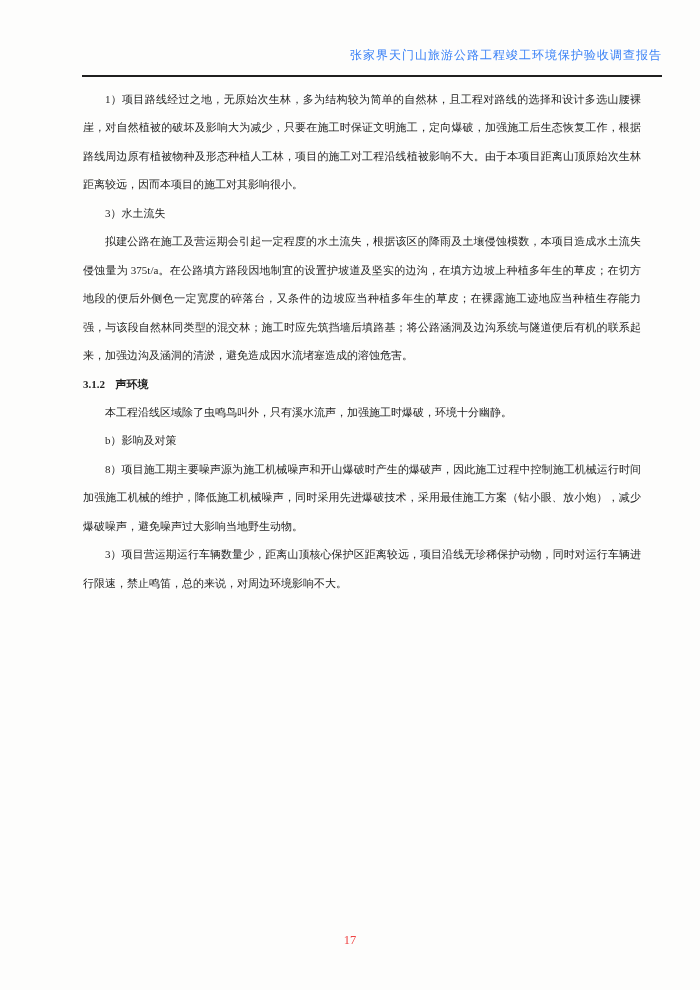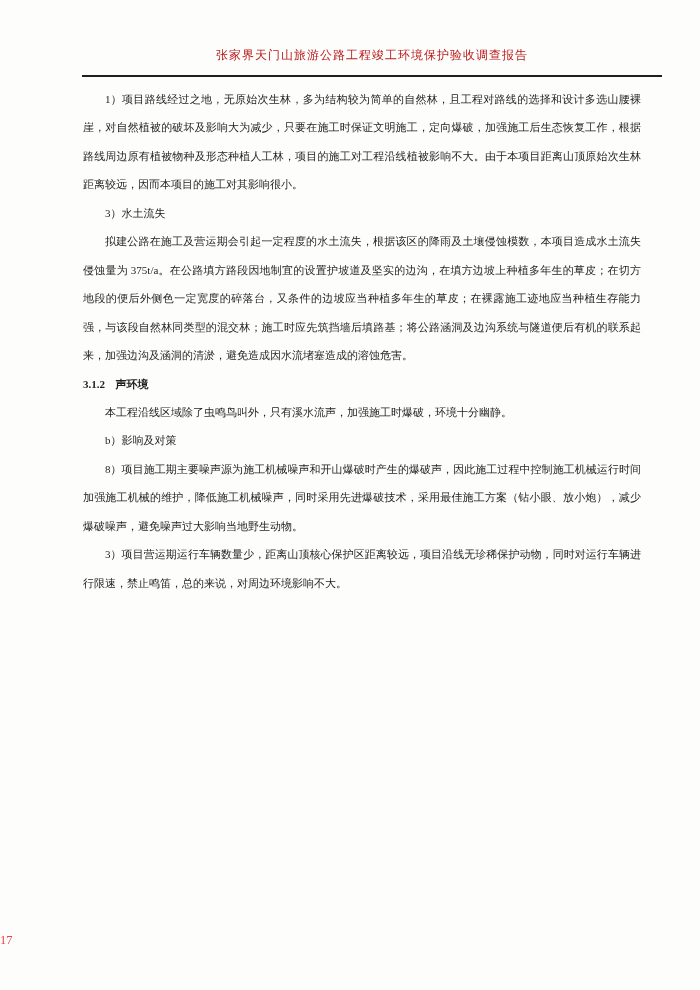--- a/index.html
+++ b/index.html
@@ -15,24 +15,24 @@
     background: #fdfdfc;
     font-family: "Liberation Serif", "DejaVu Serif", serif;
     color: #1e1e1e;
     overflow: hidden;
   }
   .page-header {
     position: absolute;
     top: 47px;
     left: 82px;
     width: 580px;
-    text-align: center;
+    text-align: right;
     font-size: 12px;
     letter-spacing: 1px;
-    color: #b91c1c;
+    color: #3b82f6;
     white-space: nowrap;
   }
   .header-rule {
     position: absolute;
     top: 75px;
     left: 82px;
     width: 580px;
     height: 2px;
     background: #1f1f1f;
   }
@@ -56,20 +56,21 @@
   }
   .heading .heading-num {
     display: inline-block;
     margin-right: 0.95em;
   }
   .page-footer {
     position: absolute;
     bottom: 42px;
     left: 0;
     width: 700px;
+    text-align: center;
     font-size: 12.5px;
     color: #ef4444;
   }
 </style>
 </head>
 <body>
 
 <div class="page">
 
   <div class="page-header">张家界天门山旅游公路工程竣工环境保护验收调查报告</div>

